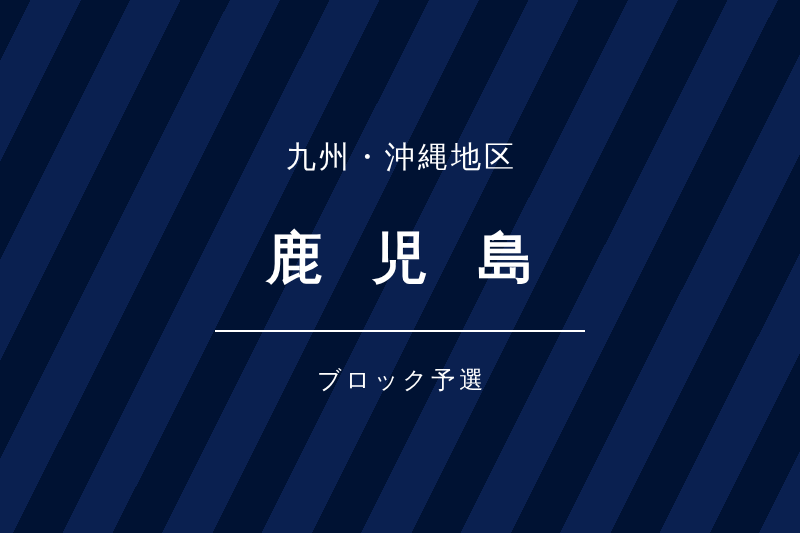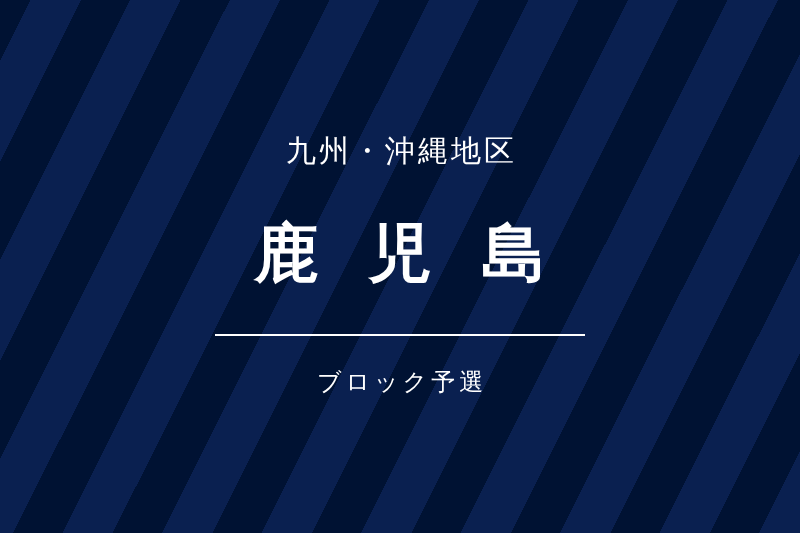--- a/index.html
+++ b/index.html
@@ -14,21 +14,20 @@
     font-family: "DejaVu Sans", "Liberation Sans", sans-serif;
     background: #001233;
   }
 
   #banner-card {
     position: relative;
     width: 800px;
     height: 533px;
     overflow: hidden;
     background-color: #0369a1;
-    font-family: Liberation Mono, monospace;
   }
 
   
   #stripe-layer {
     position: absolute;
     top: -260px;
     left: -360px;
     width: 1560px;
     height: 1060px;
     transform: rotate(26.6deg);
@@ -60,21 +59,21 @@
     line-height: 1;
     letter-spacing: 3px;
     font-weight: 400;
     white-space: nowrap;
     margin: 0 0 58px 0;
     padding-left: 3px;
   }
 
   #prefecture-title {
     color: #ffffff;
-    font-size: 64px;
+    font-size: 56px;
     line-height: 1;
     font-weight: 700;
     letter-spacing: 50px;
     white-space: nowrap;
     margin: 0;
     padding-left: 50px;
   }
 
   #divider-rule {
     width: 370px;

